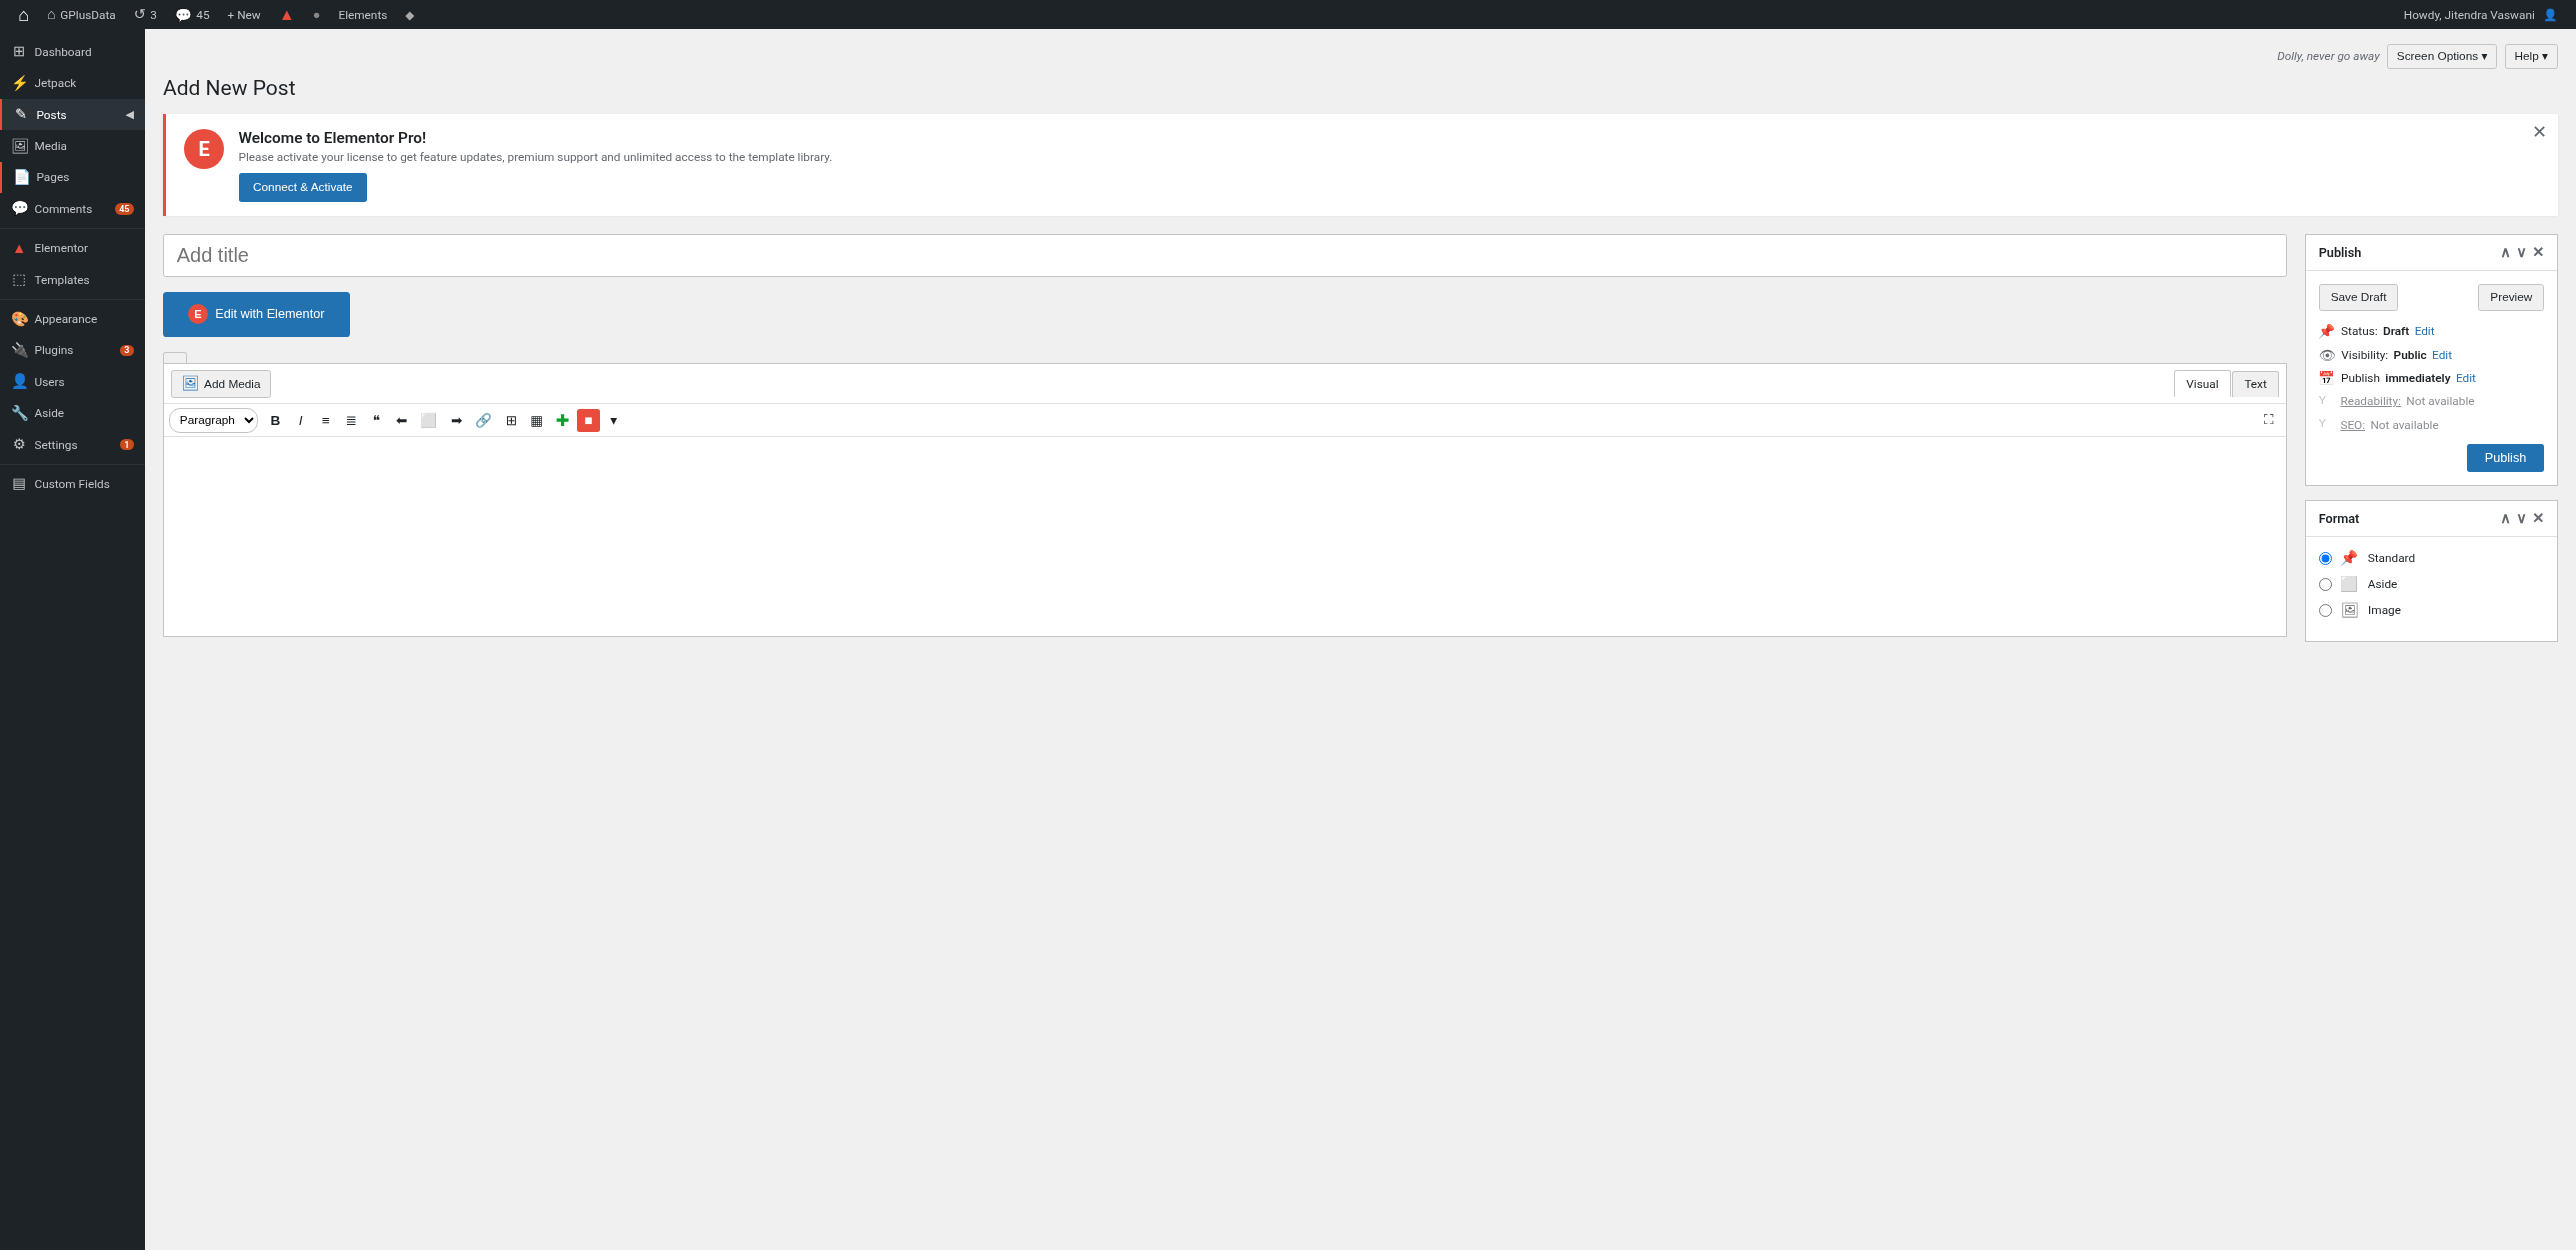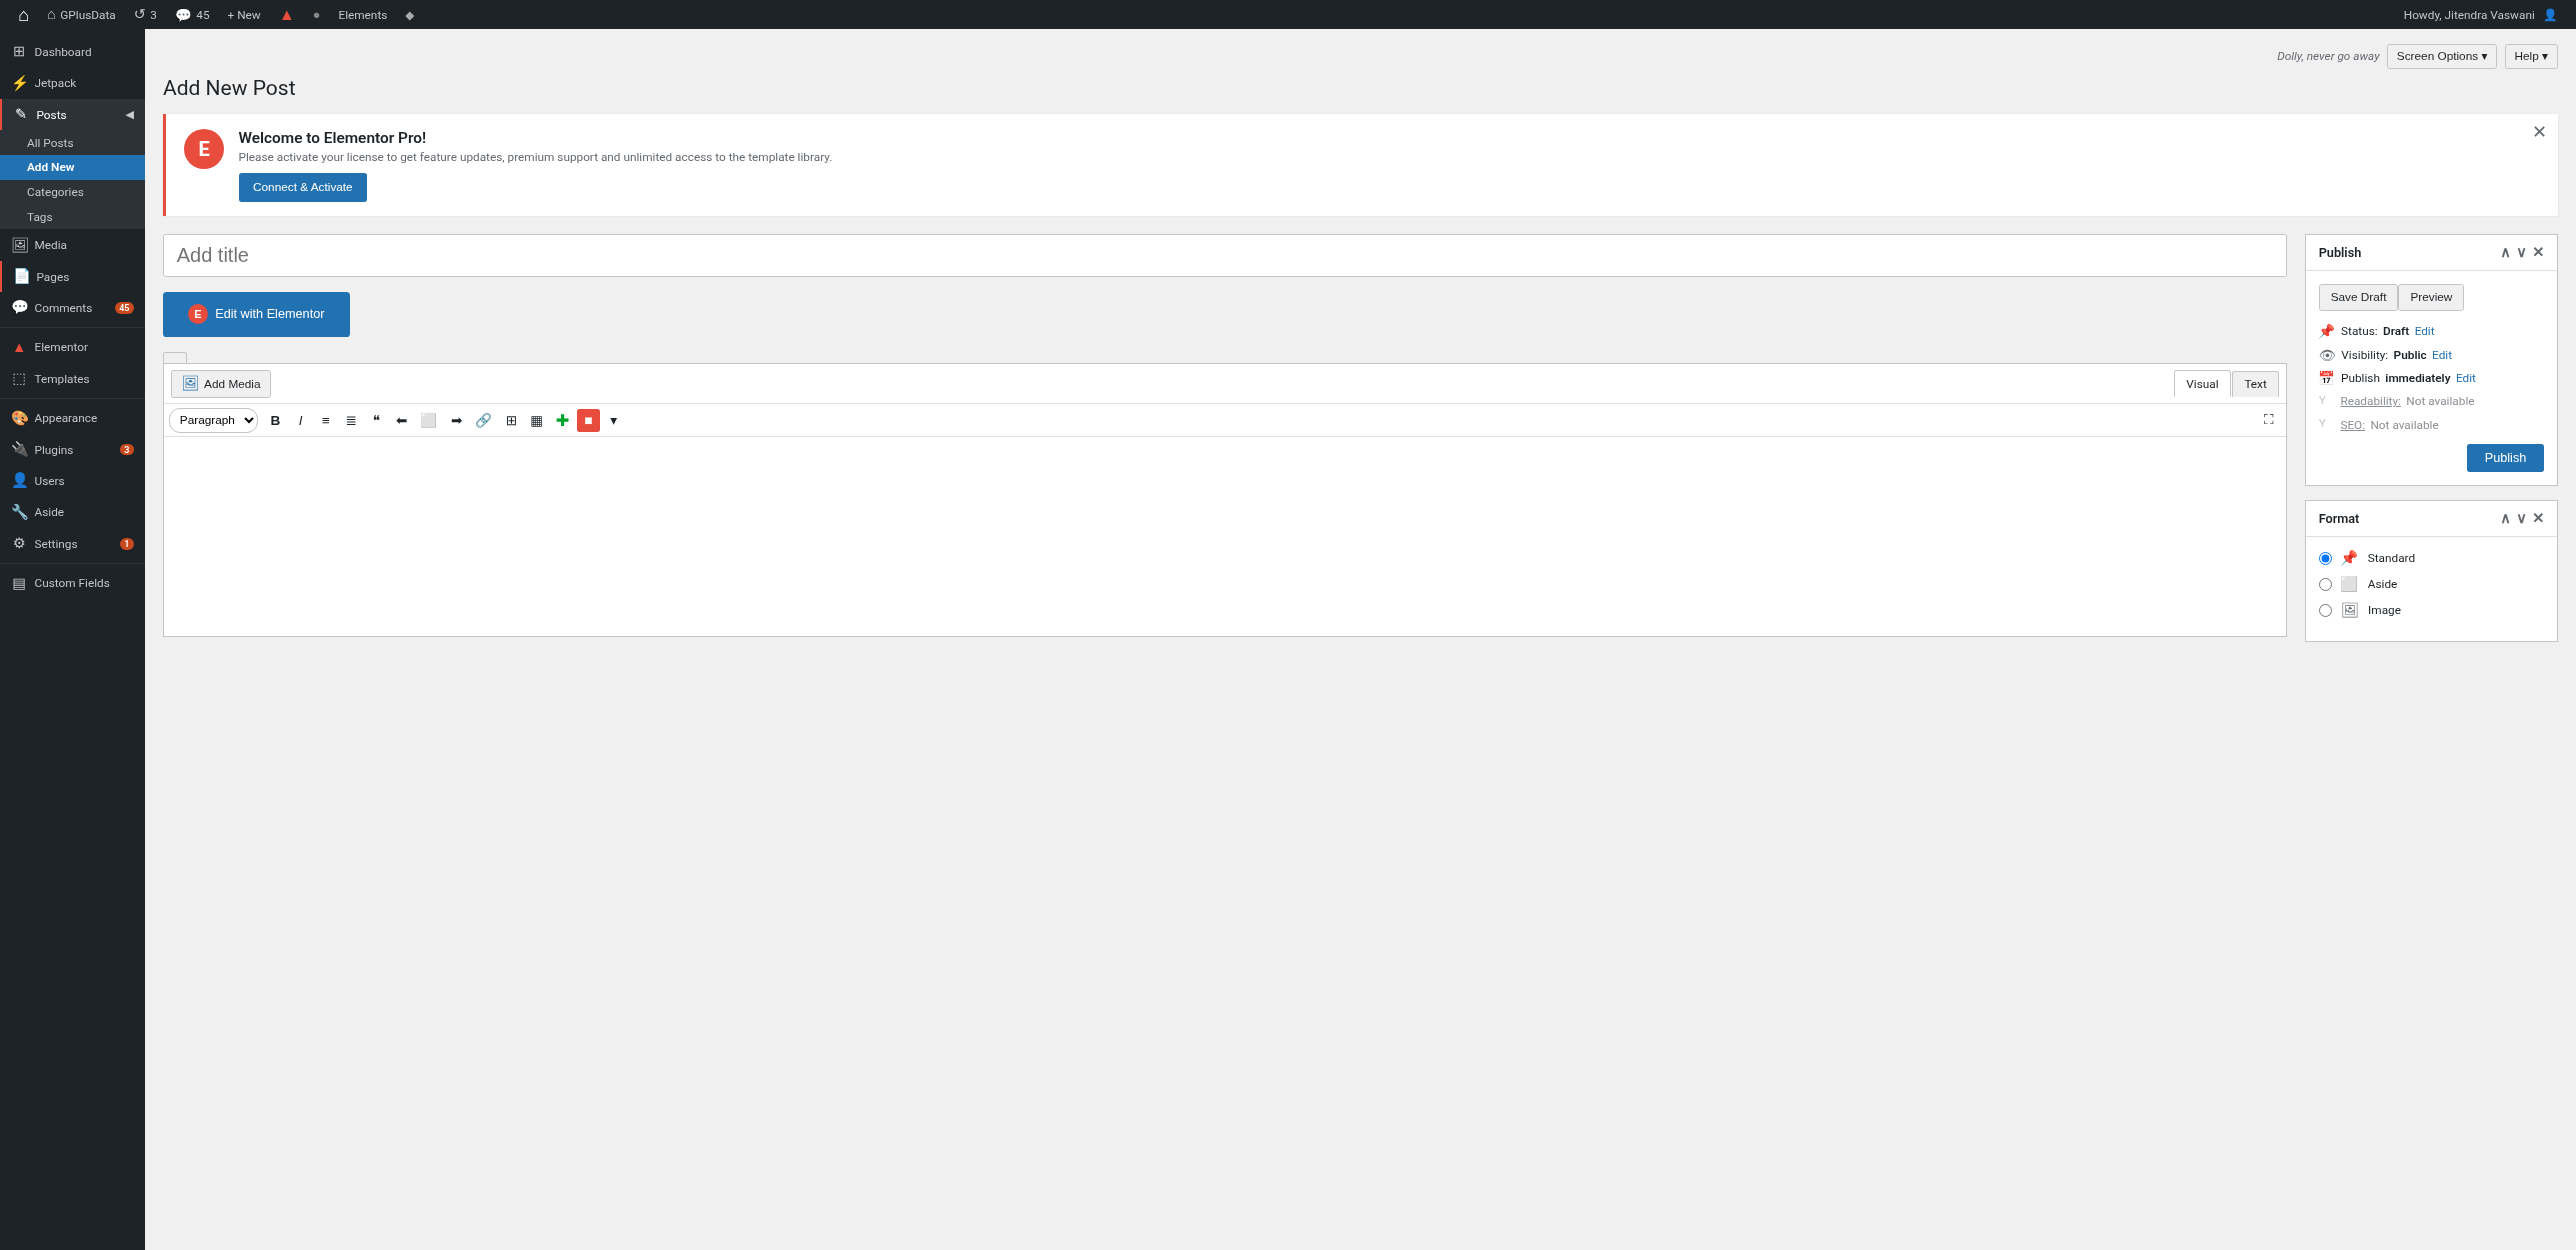--- a/index.html
+++ b/index.html
@@ -305,20 +305,21 @@
       font-weight: 600;
       font-size: 12.7px;
       cursor: pointer;
     }
     .panel-header-controls { display: flex; gap: 5.4px; color: #646970; font-size: 14.5px; }
     .panel-body { padding: 12.7px; }
 
     
     .publish-actions {
       display: flex;
+      justify-content: space-between;
       margin-bottom: 12.7px;
     }
     .save-draft-btn {
       background: #f0f0f1;
       border: 0.9px solid #c3c4c7;
       border-radius: 2.7px;
       padding: 5.4px 11px;
       font-size: 11.8px;
       cursor: pointer;
       color: #1d2327;
@@ -420,34 +421,20 @@
 
     <div class="menu-item">
       <span class="menu-icon">⚡</span>
       <span>Jetpack</span>
     </div>
 
     <div class="menu-item open-parent">
       <span class="menu-icon">✎</span>
       <span>Posts</span>
       <span style="margin-left:auto; font-size:11px; color:#ccc;">◀</span>
-    </div>
-    <div class="submenu">
-      <div class="menu-item">
-        <span>All Posts</span>
-      </div>
-      <div class="menu-item active" style="background:#2271b1; color:#fff;">
-        <span>Add New</span>
-      </div>
-      <div class="menu-item">
-        <span>Categories</span>
-      </div>
-      <div class="menu-item">
-        <span>Tags</span>
-      </div>
     </div>
 
     <div class="menu-item">
       <span class="menu-icon">🖼</span>
       <span>Media</span>
     </div>
 
     <div class="menu-item" style="border-left: 2.7px solid #e74c3c;">
       <span class="menu-icon">📄</span>
       <span>Pages</span>

